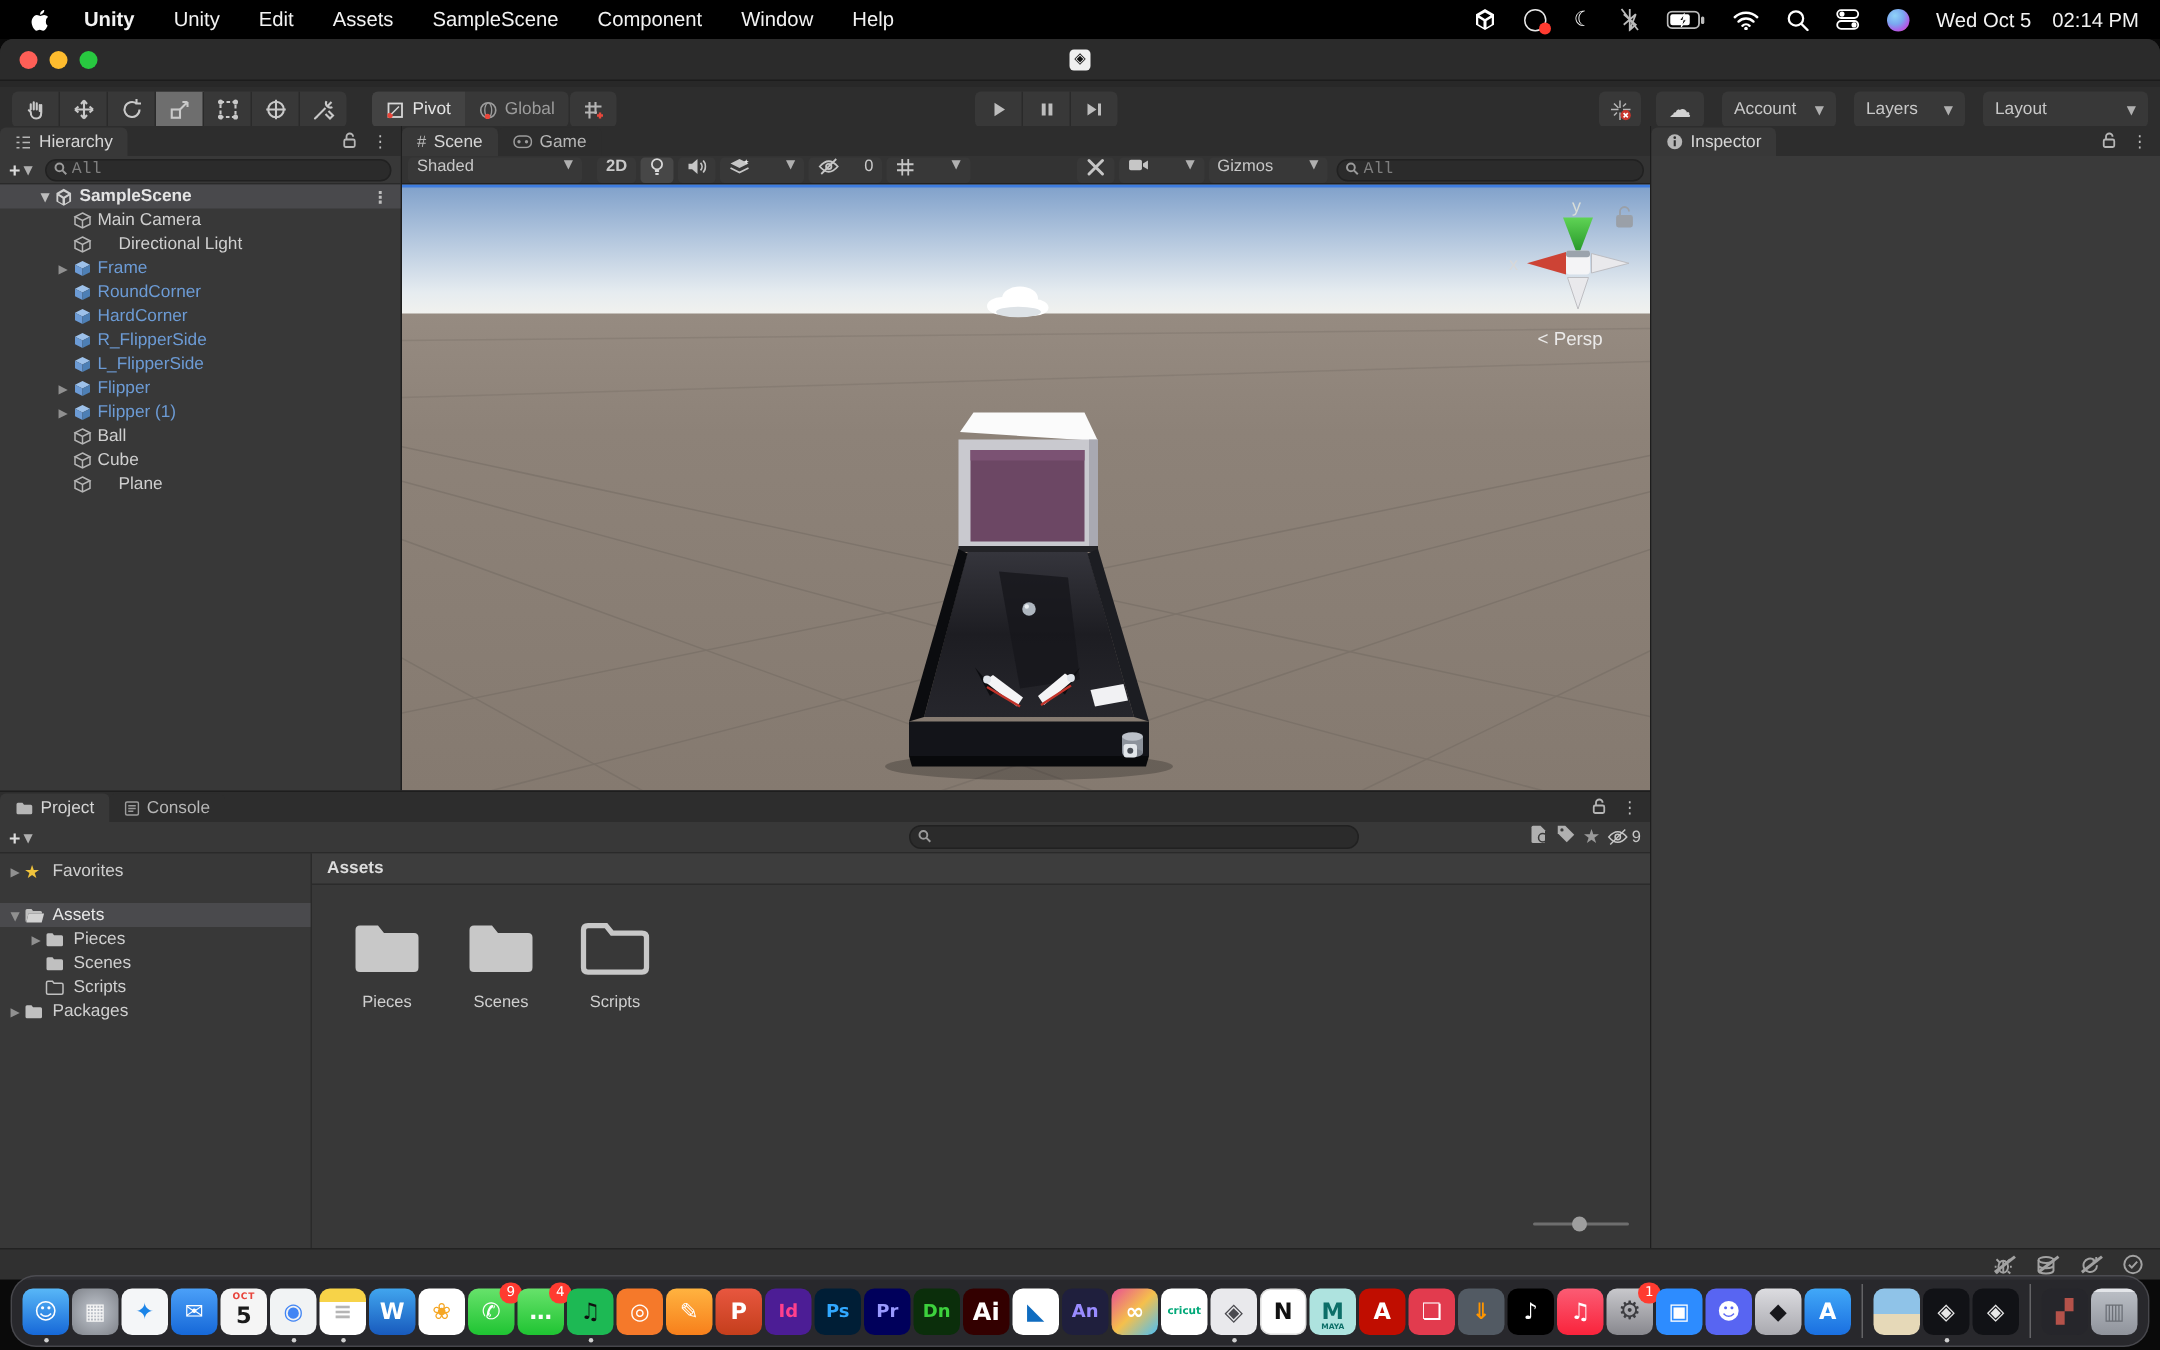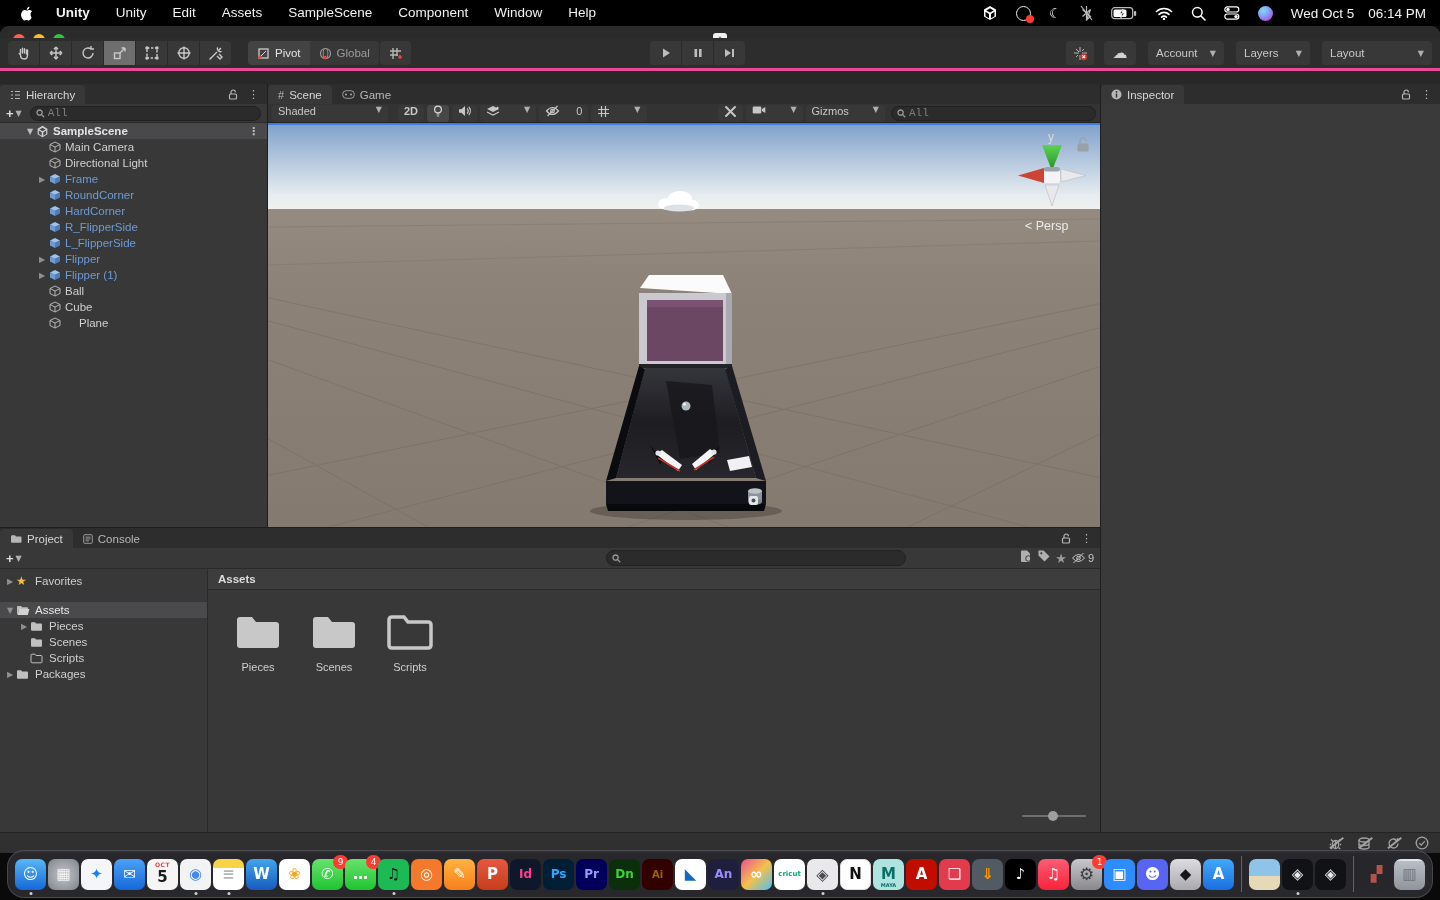--- a/index.html
+++ b/index.html
@@ -23,21 +23,21 @@
   
   #unity-window{position:absolute;top:26px;left:0;width:1440px;height:827px;background:#282828;
     border-radius:9px 9px 0 0;overflow:hidden}
   #titlebar{position:absolute;top:0;left:0;right:0;height:27px;background:#2b2b2b;border-bottom:1px solid #1c1c1c}
   .tl{position:absolute;top:8px;width:12px;height:12px;border-radius:50%}
   #title-center{position:absolute;top:0;left:0;right:0;height:27px;display:flex;align-items:center;
     justify-content:center;gap:6px;color:#b4b4b4;font-size:12.5px;font-weight:700}
   .title-cube{width:14px;height:14px;background:#f0f0f0;border-radius:3px;color:#111;font-size:10px;
     display:flex;align-items:center;justify-content:center}
 
-  #toolbar{position:absolute;top:12px;left:0;right:0;height:30px;background:#2d2d2d;border-bottom:3px solid #ec4899}
+  #toolbar{position:absolute;top:32px;left:0;right:0;height:30px;background:#2d2d2d;border-bottom:1px solid #ec4899}
   .tgroup{position:absolute;top:3px;display:flex;background:#383838;border-radius:4px;overflow:hidden}
   .tbtn{width:31px;height:24px;display:flex;align-items:center;justify-content:center;border-right:1px solid #2a2a2a}
   .tbtn:last-child{border-right:none}
   .tbtn.active{background:#6e6e6e}
   .tbtn svg{stroke:#c9c9c9;fill:none;stroke-width:1.4}
   .txtbtn{height:24px;display:flex;align-items:center;gap:5px;padding:0 9px;color:#cfcfcf;font-size:11.5px}
   .drop{position:absolute;top:3px;height:24px;background:#383838;border-radius:4px;display:flex;align-items:center;
     justify-content:space-between;color:#c8c8c8;font-size:11.5px;padding:0 8px;box-sizing:border-box}
   .darr{font-size:8px;color:#b0b0b0;margin-left:8px}
 
@@ -167,21 +167,21 @@
           <circle cx="4" cy="3.4" r="1.7" fill="#fff"></circle>
           <rect x="0.8" y="8" width="14" height="5.2" rx="2.6" stroke="#fff" stroke-width="1.2" fill="none"></rect>
           <circle cx="12" cy="10.6" r="1.7" fill="#fff"></circle>
         </svg>
     </span>
     <span class="sicon">
         <span class="siri-ball"></span>
       </span>
     <span id="clock">
       <span>Wed Oct 5</span>
-      <span>06:14 PM</span>
+      <span>02:14 PM</span>
     </span>
   </span>
 </div>
 
 <div id="unity-window">
 
   <div id="titlebar">
     <span class="tl" style="left:13px;background:#ff5f57"></span>
     <span class="tl" style="left:33px;background:#febc2e"></span>
     <span class="tl" style="left:53px;background:#28c840"></span>
@@ -359,21 +359,21 @@
             <span class="lbl object" style="margin-left: 3px;">Main Camera</span>
           </div>
           <div class="hrow">
             <span class="arrow glyph" style="margin-left: 36px;"></span>
             <span class="cube">
               <svg width="12" height="12" viewBox="0 0 12 12">
                 <polygon points="6,1 11,3.5 6,6 1,3.5" fill="none" stroke="#b5b5b5"></polygon>
                 <path d="M1 3.5V8.5L6 11L11 8.5V3.5M6 6V11" fill="none" stroke="#b5b5b5"></path>
               </svg>
             </span>
-            <span class="lbl object" style="margin-left: 3px;">Directional Light</span>
+            <span class="lbl object" style="margin-left: 17px;">Directional Light</span>
           </div>
           <div class="hrow">
             <span class="arrow glyph" style="margin-left: 36px;">▶</span>
             <span class="cube">
               <svg width="12" height="12" viewBox="0 0 12 12">
                 <polygon points="6,1 11,3.5 6,6 1,3.5" fill="#9dc1ea"></polygon>
                 <polygon points="1,3.5 6,6 6,11 1,8.5" fill="#6c9bd5"></polygon>
                 <polygon points="11,3.5 6,6 6,11 11,8.5" fill="#4d7fb5"></polygon>
               </svg>
             </span>
@@ -871,25 +871,25 @@
     <span class="dock-item glyph" style="background: rgb(241, 243, 244); color: rgb(66, 133, 244); font-size: 15px;">◉<span class="dock-dot"></span></span>
     <span class="dock-item glyph" style="background: linear-gradient(rgb(247, 211, 72) 30%, rgb(255, 255, 255) 30%); color: rgb(181, 181, 181); font-size: 15px;">≡<span class="dock-dot"></span></span>
     <span class="dock-item glyph" style="background: linear-gradient(rgb(65, 165, 238), rgb(24, 90, 189)); color: rgb(255, 255, 255); font-size: 15px;">W</span>
     <span class="dock-item glyph" style="background: rgb(255, 255, 255); color: rgb(245, 166, 35); font-size: 15px;">❀</span>
     <span class="dock-item glyph" style="background: linear-gradient(rgb(103, 226, 107), rgb(31, 196, 50)); color: rgb(255, 255, 255); font-size: 15px;">✆<span class="dock-badge">9</span></span>
     <span class="dock-item glyph" style="background: linear-gradient(rgb(103, 226, 107), rgb(31, 196, 50)); color: rgb(255, 255, 255); font-size: 15px;">…<span class="dock-badge">4</span></span>
     <span class="dock-item glyph" style="background: rgb(29, 185, 84); color: rgb(16, 16, 16); font-size: 15px;">♫<span class="dock-dot"></span></span>
     <span class="dock-item glyph" style="background: rgb(245, 121, 42); color: rgb(255, 255, 255); font-size: 15px;">◎</span>
     <span class="dock-item glyph" style="background: linear-gradient(rgb(255, 179, 64), rgb(247, 127, 27)); color: rgb(255, 255, 255); font-size: 15px;">✎</span>
     <span class="dock-item glyph" style="background: linear-gradient(rgb(232, 87, 63), rgb(196, 62, 28)); color: rgb(255, 255, 255); font-size: 15px;">P</span>
-    <span class="dock-item glyph" style="background: #0f172a; color: rgb(255, 64, 140); font-size: 12px;">Id</span>
+    <span class="dock-item glyph" style="background: #4c1d95; color: rgb(255, 64, 140); font-size: 12px;">Id</span>
     <span class="dock-item glyph" style="background: rgb(0, 30, 54); color: rgb(49, 168, 255); font-size: 12px;">Ps</span>
     <span class="dock-item glyph" style="background: rgb(0, 0, 91); color: rgb(153, 153, 255); font-size: 12px;">Pr</span>
     <span class="dock-item glyph" style="background: rgb(11, 46, 11); color: rgb(61, 209, 61); font-size: 12px;">Dn</span>
-    <span class="dock-item glyph" style="background: rgb(51, 0, 0); color: #a16207; font-size: 10px;">Ai</span>
+    <span class="dock-item glyph" style="background: rgb(51, 0, 0); color: #ffffff; font-size: 16px;">Ai</span>
     <span class="dock-item glyph" style="background: rgb(255, 255, 255); color: rgb(15, 108, 192); font-size: 15px;">◣</span>
     <span class="dock-item glyph" style="background: rgb(31, 31, 61); color: rgb(154, 140, 255); font-size: 12px;">An</span>
     <span class="dock-item glyph" style="background: linear-gradient(135deg, rgb(233, 79, 147), rgb(245, 192, 76), rgb(76, 191, 245)); color: rgb(255, 255, 255); font-size: 15px;">∞</span>
     <span class="dock-item glyph" style="background: rgb(255, 255, 255); color: rgb(0, 168, 120); font-size: 7px;">cricut</span>
     <span class="dock-item glyph" style="background: rgb(233, 233, 236); color: rgb(74, 74, 79); font-size: 16px;">◈<span class="dock-dot"></span></span>
     <span class="dock-item glyph" style="background: rgb(255, 255, 255); color: rgb(17, 17, 17); font-size: 15px; border: 1px solid rgb(221, 221, 221); box-sizing: border-box;">N</span>
     <span class="dock-item glyph" style="background: rgb(174, 227, 223); color: rgb(12, 110, 104); font-size: 15px;">M<span class="dock-sub">MAYA</span></span>
     <span class="dock-item glyph" style="background: rgb(192, 13, 0); color: rgb(255, 255, 255); font-size: 15px;">A</span>
     <span class="dock-item glyph" style="background: rgb(226, 59, 78); color: rgb(255, 255, 255); font-size: 15px;">❏</span>
     <span class="dock-item glyph" style="background: rgb(82, 90, 99); color: rgb(255, 149, 0); font-size: 15px;">⇓</span>

